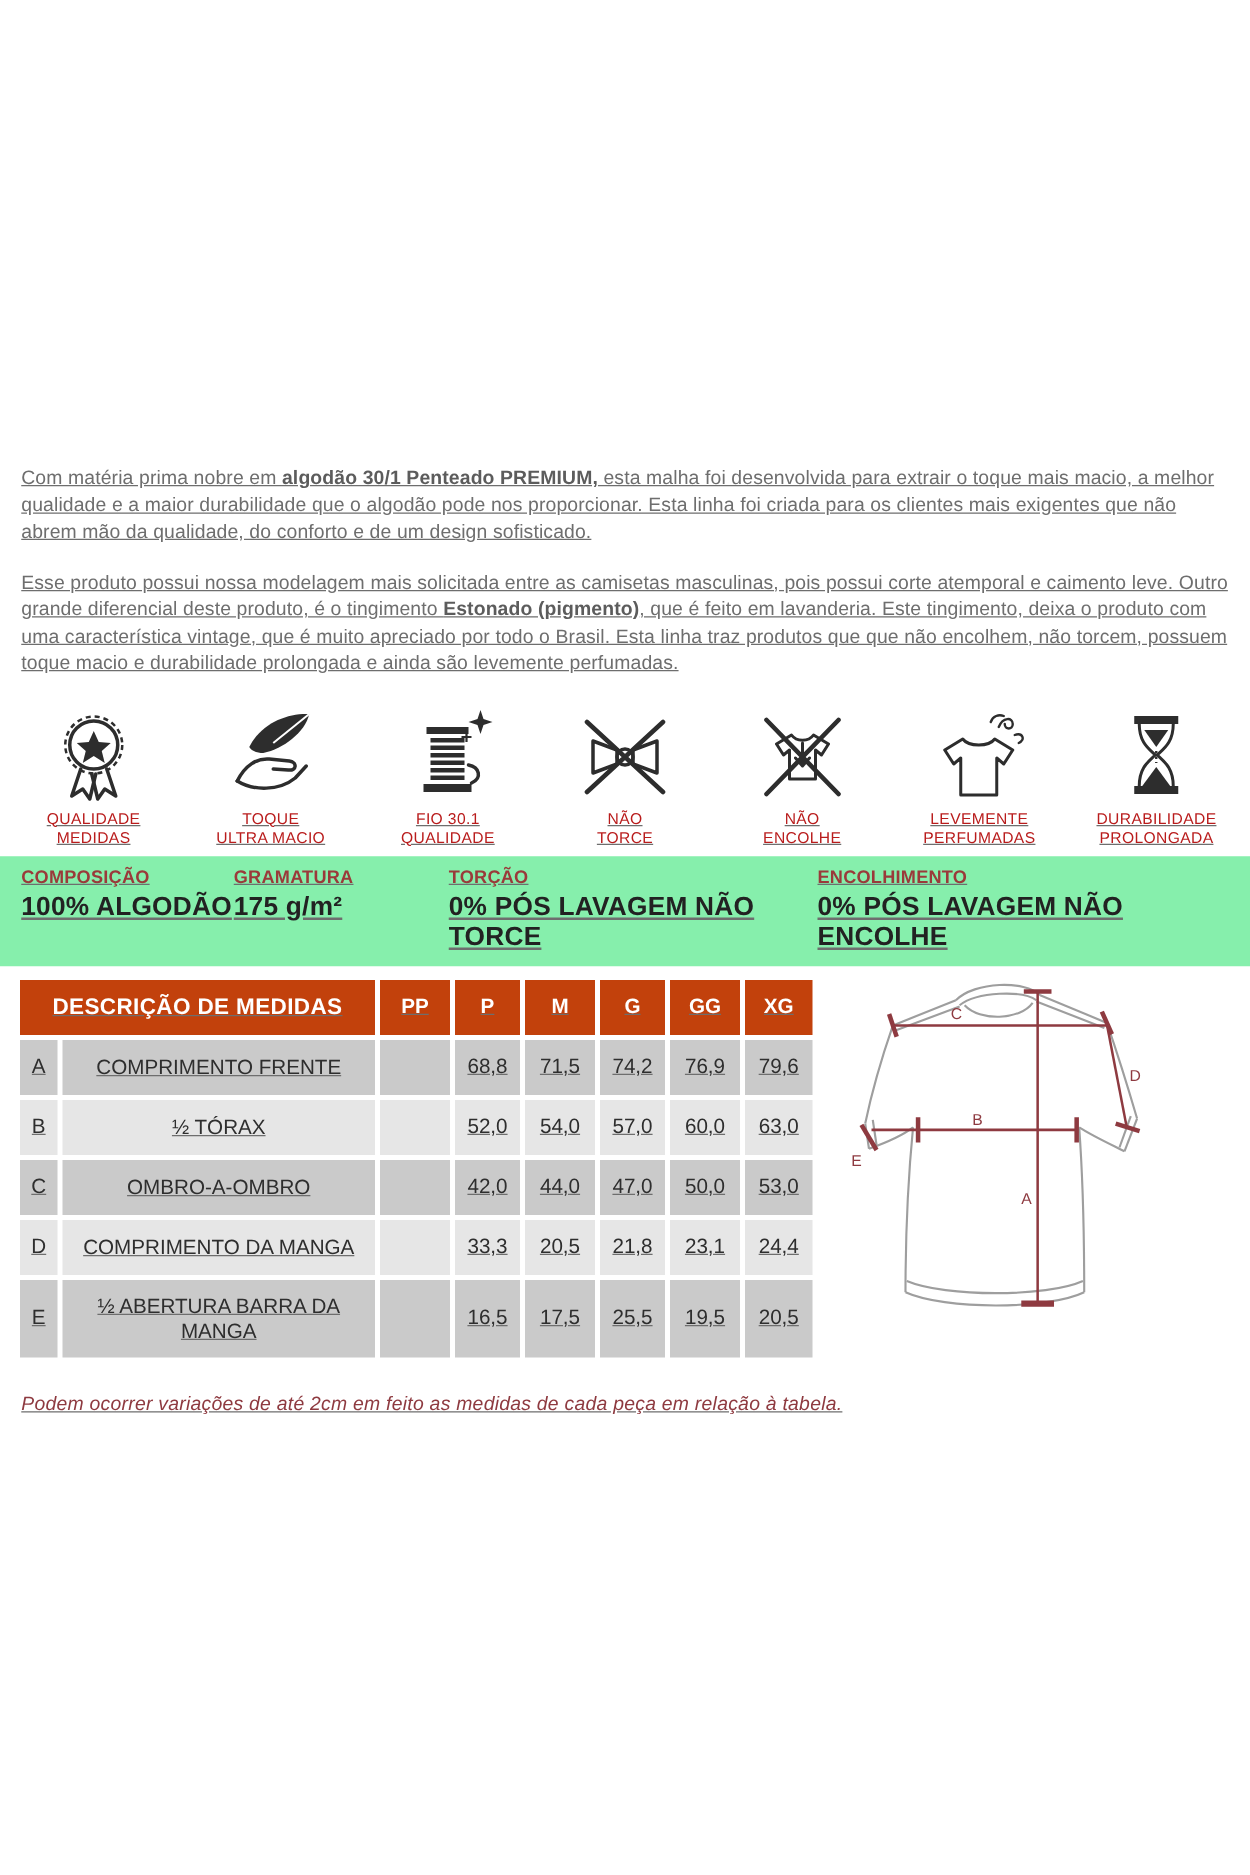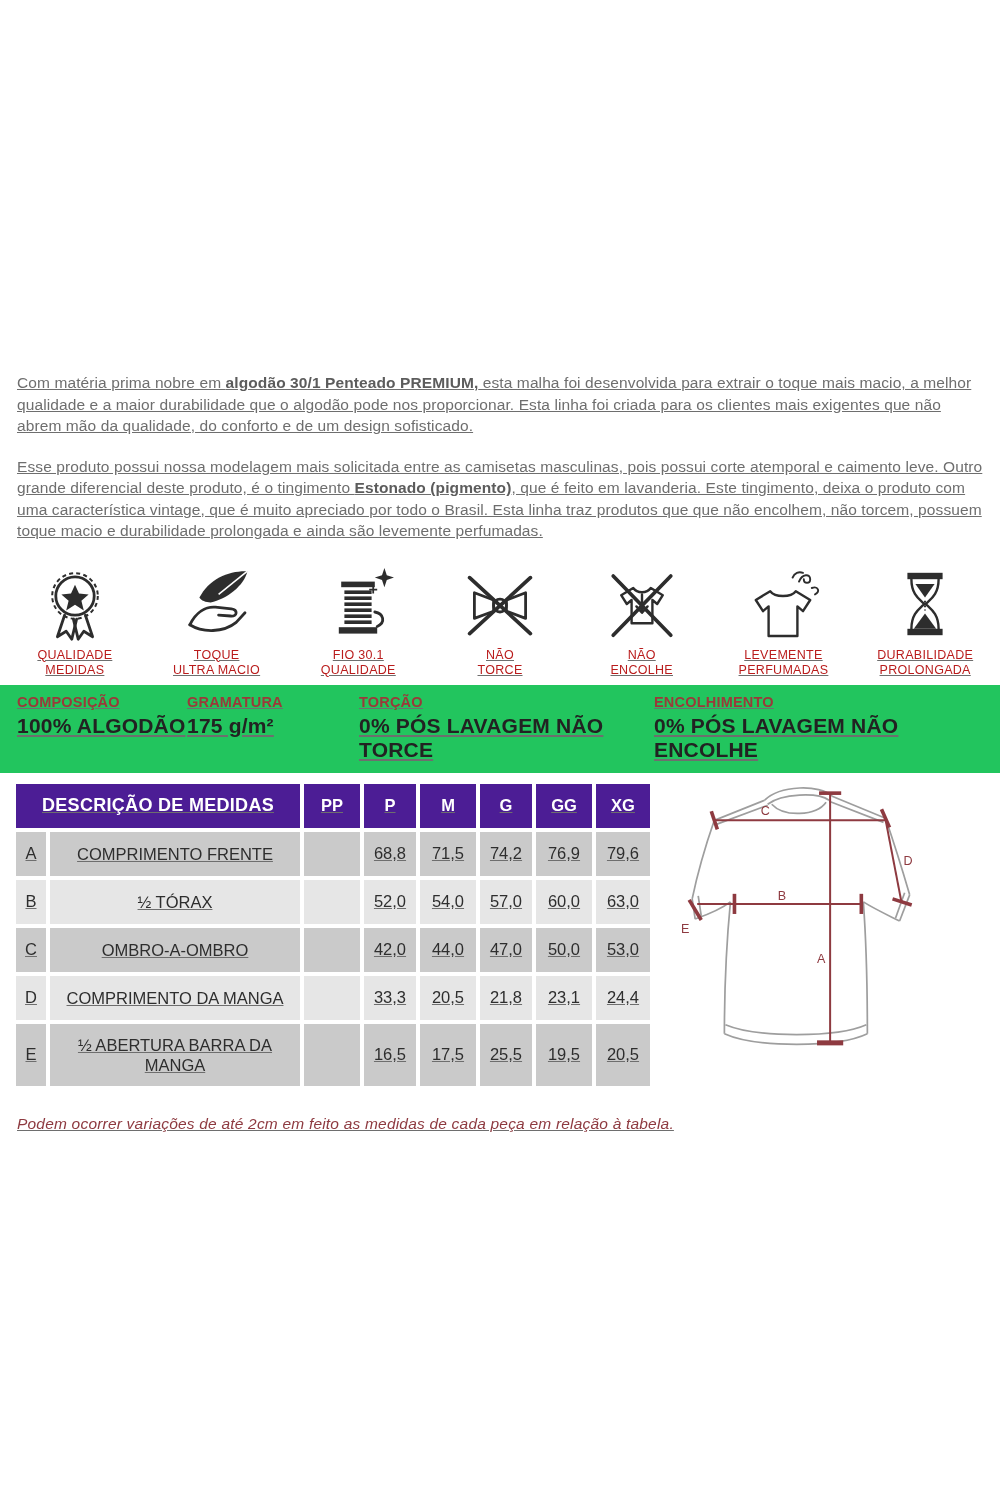--- a/index.html
+++ b/index.html
@@ -26,35 +26,35 @@
   .feature { flex: 1; display: flex; flex-direction: column; align-items: center; }
   .feature svg { width: 80px; height: 82px; display: block; }
   .flabel {
     margin-top: 3px; text-align: center; color: #b91c1c;
     font-size: 12.5px; line-height: 15px; letter-spacing: 0.3px;
   }
   .flabel span { display: block; }
 
   
   .specs-bar {
-    margin-top: 7px; background: #22c55e;
+    margin-top: 7px; background: #86efac;
     display: flex; padding: 9px 0 11px 17px; min-height: 62px;
   }
   .spec-label { font-size: 14.5px; font-weight: bold; color: #9a3a3a; letter-spacing: 0.2px; }
   .spec-value { font-size: 21px; font-weight: bold; color: #222; margin-top: 4px; letter-spacing: 0.2px; }
   .spec:nth-child(1) { width: 170px; }
   .spec:nth-child(2) { width: 172px; }
   .spec:nth-child(3) { width: 295px; }
   .spec:nth-child(4) { flex: 1; }
 
   
   .measure { display: flex; align-items: flex-start; margin-top: 7px; }
   .size-table { border-collapse: separate; border-spacing: 4px; margin-left: 12px; }
   .size-table th {
-    background: #4c1d95; color: #fff; font-weight: bold;
+    background: #c2410c; color: #fff; font-weight: bold;
     height: 44px; vertical-align: middle; text-align: center;
   }
   .size-table th.title { font-size: 18px; letter-spacing: 0.3px; }
   .size-table th.size { font-size: 16.5px; }
   .size-table td {
     text-align: center; vertical-align: middle;
     font-size: 16.5px; color: #2e2e2e; height: 44px;
   }
   .size-table tbody tr:nth-child(odd) td { background: #cacaca; }
   .size-table tbody tr:nth-child(even) td { background: #e6e6e6; }

